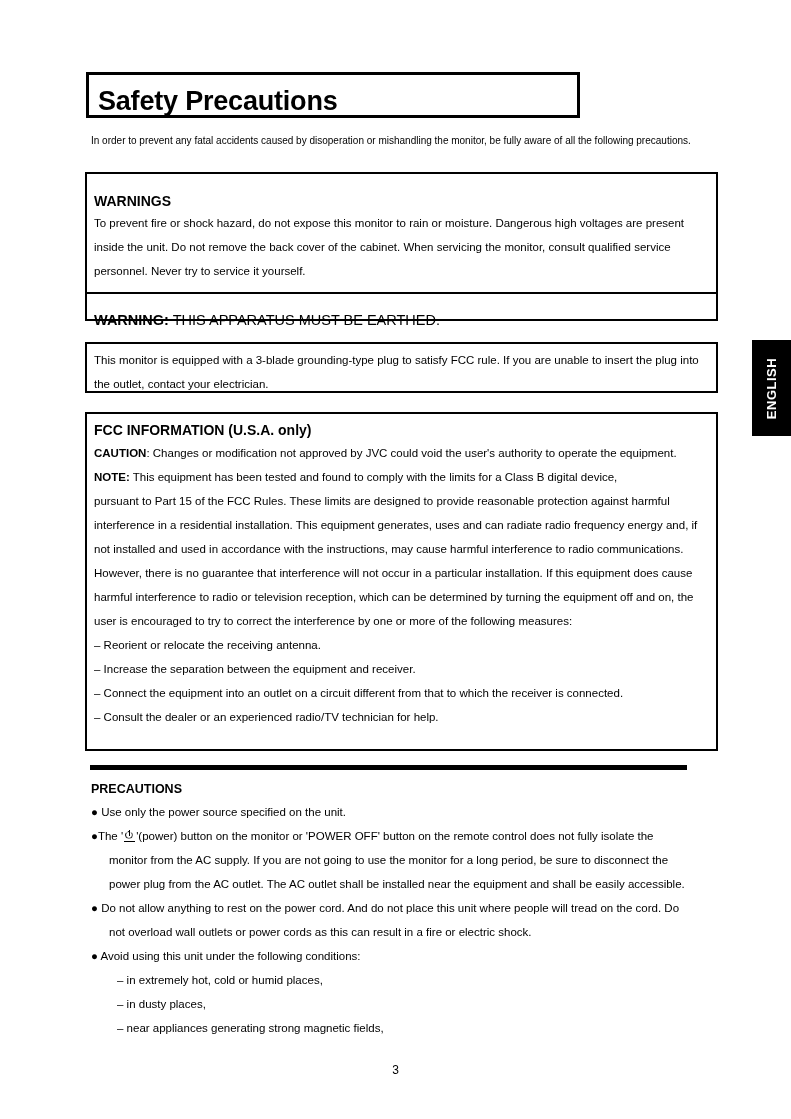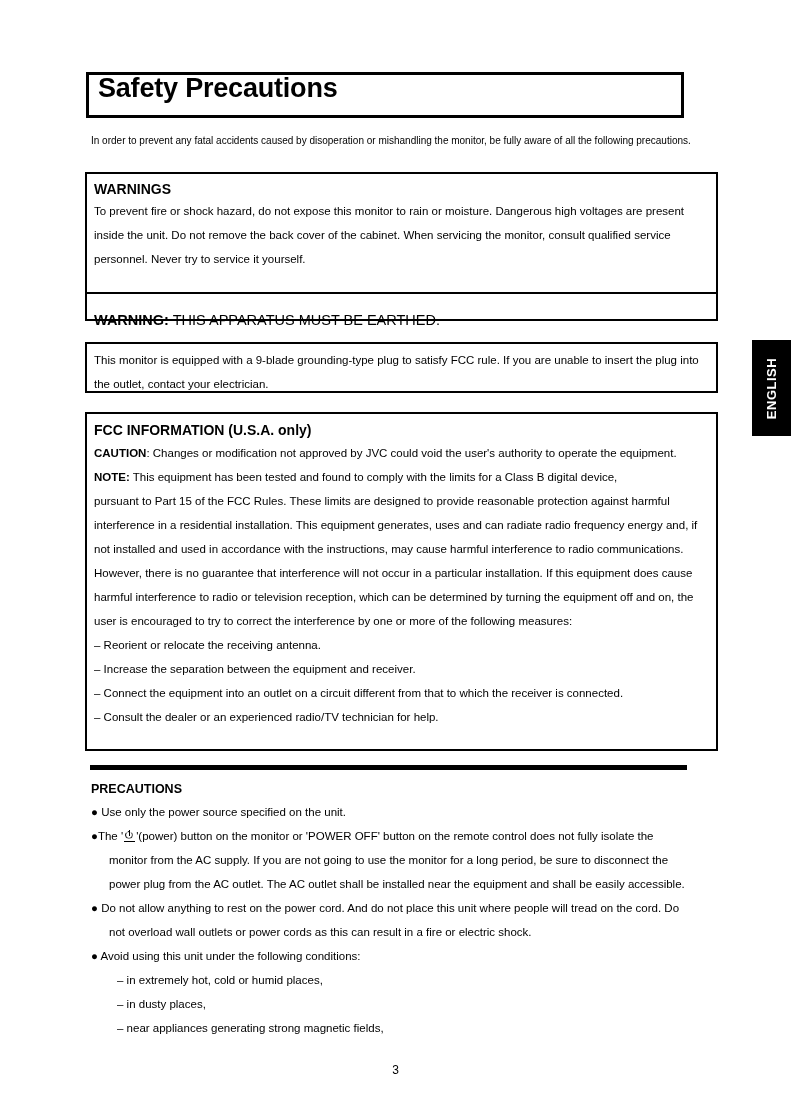--- a/index.html
+++ b/index.html
@@ -19,26 +19,26 @@
   .page {
     position: absolute;
     inset: 0;
   }
 
   
   .title-box {
     position: absolute;
     left: 86px;
     top: 72px;
-    width: 598px;
+    width: 494px;
     height: 46px;
     border: 3px solid #000;
     box-sizing: border-box;
     display: flex;
-    align-items: flex-start;
+    align-items: flex-end;
   }
   .title-box .title-text {
     font-size: 27px;
     font-weight: bold;
     letter-spacing: -0.2px;
     padding-left: 9px;
     line-height: 1;
   }
 
   
@@ -68,21 +68,21 @@
     font-size: 11.5px;
     line-height: 24px;
   }
 
   
   #warnings-box {
     left: 85px;
     top: 172px;
     width: 633px;
     height: 123px;
-    padding: 8px 7px 0 7px;
+    padding: 20px 7px 0 7px;
   }
   #warnings-box .box-heading { margin-bottom: 3px; }
 
   
   #apparatus-box {
     left: 85px;
     top: 292px;
     width: 633px;
     height: 29px;
     padding: 0 7px;
@@ -237,21 +237,21 @@
   <div class="box" id="warnings-box">
     <div class="box-heading">WARNINGS</div>
     <div class="body-text">To prevent fire or shock hazard, do not expose this monitor to rain or moisture. Dangerous high voltages are present inside the unit. Do not remove the back cover of the cabinet. When servicing the monitor, consult qualified service personnel. Never try to service it yourself.</div>
   </div>
 
   <div class="box" id="apparatus-box">
     <div class="line"><b>WARNING:</b> <span>THIS APPARATUS MUST BE EARTHED.</span></div>
   </div>
 
   <div class="box" id="plug-box">
-    <div class="body-text">This monitor is equipped with a 9-blade grounding-type plug to satisfy FCC rule. If you are unable to insert the plug into the outlet, contact your electrician.</div>
+    <div class="body-text">This monitor is equipped with a 3-blade grounding-type plug to satisfy FCC rule. If you are unable to insert the plug into the outlet, contact your electrician.</div>
   </div>
 
   <div class="box" id="fcc-box">
     <div class="box-heading">FCC INFORMATION (U.S.A. only)</div>
     <div class="fcc-line"><b>CAUTION</b><span>: Changes or modification not approved by JVC could void the user's authority to operate the equipment.</span></div>
     <div class="fcc-line"><b>NOTE:</b><span> This equipment has been tested and found to comply with the limits for a Class B digital device,</span></div>
     <div class="fcc-para">pursuant to Part 15 of the FCC Rules. These limits are designed to provide reasonable protection against harmful interference in a residential installation. This equipment generates, uses and can radiate radio frequency energy and, if not installed and used in accordance with the instructions, may cause harmful interference to radio communications. However, there is no guarantee that interference will not occur in a particular installation. If this equipment does cause harmful interference to radio or television reception, which can be determined by turning the equipment off and on, the user is encouraged to try to correct the interference by one or more of the following measures:</div>
     <div class="fcc-dash">– Reorient or relocate the receiving antenna.</div>
     <div class="fcc-dash">– Increase the separation between the equipment and receiver.</div>
     <div class="fcc-dash">– Connect the equipment into an outlet on a circuit different from that to which the receiver is connected.</div>

